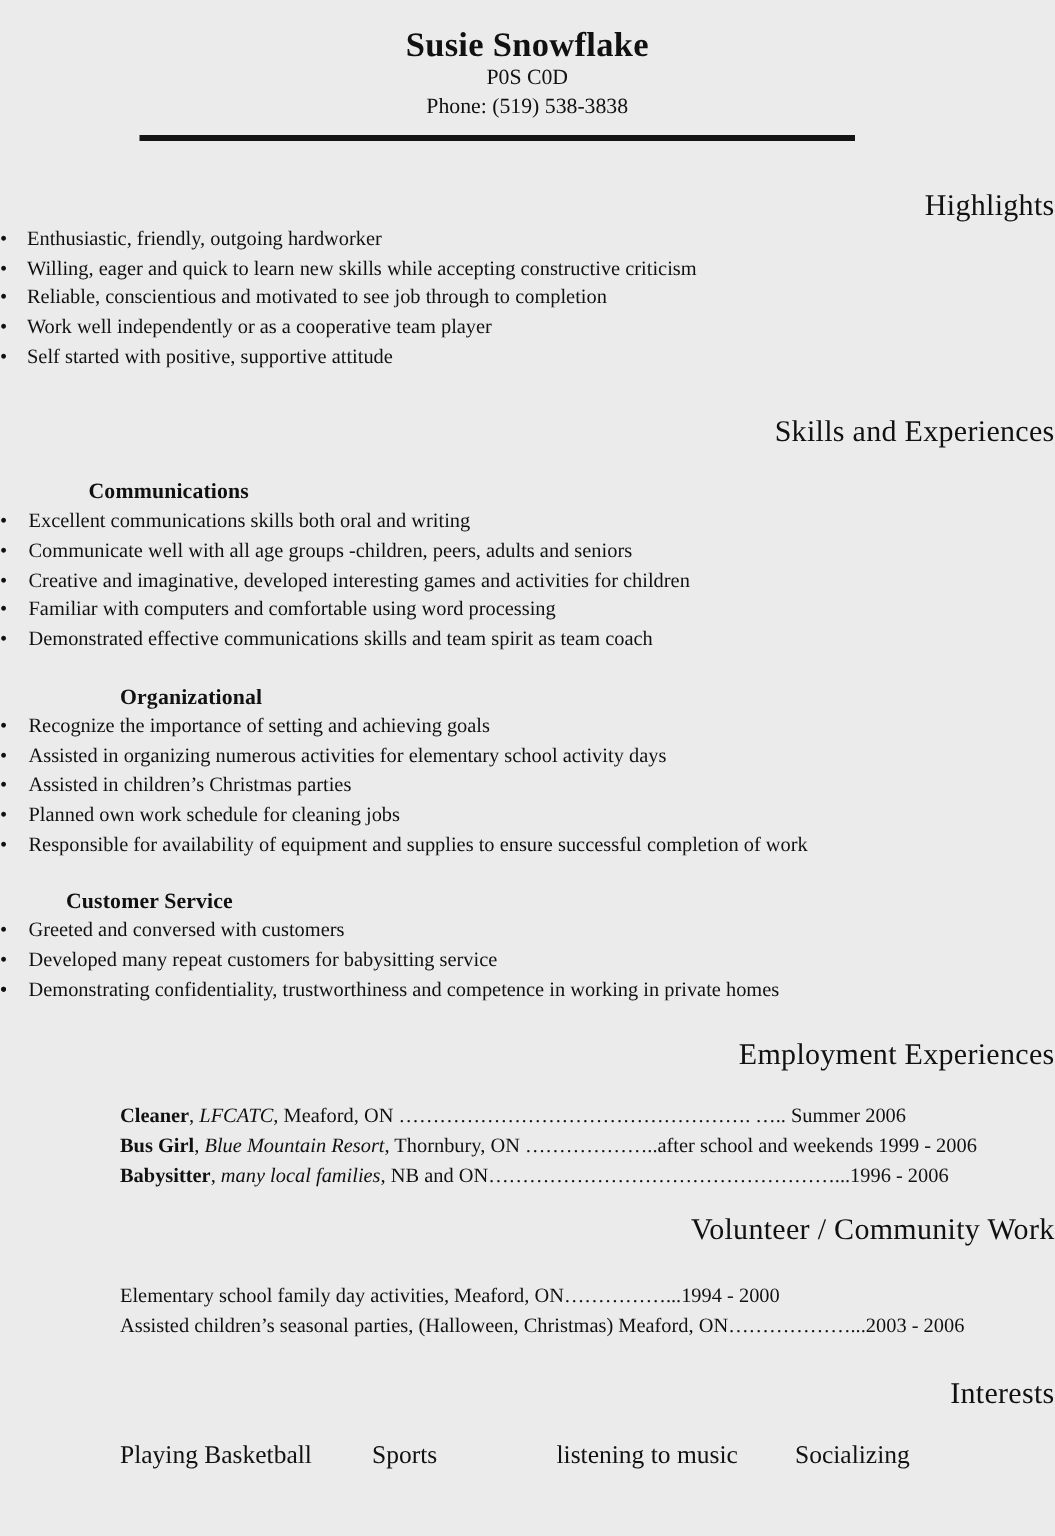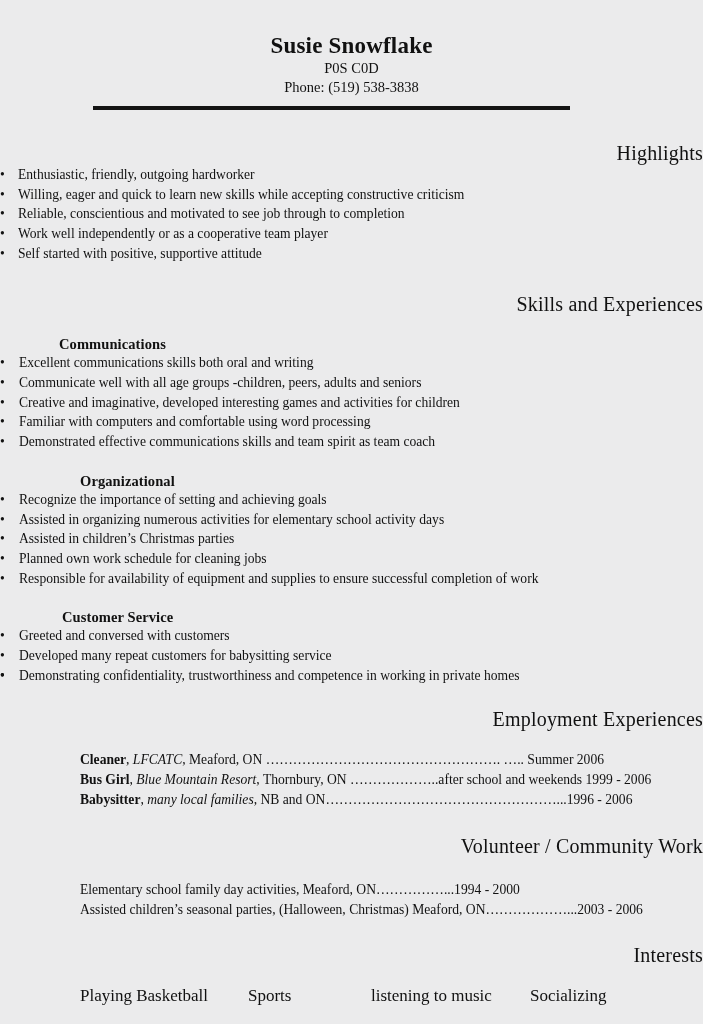--- a/index.html
+++ b/index.html
@@ -17,21 +17,21 @@
     position: relative;
   }
   .page {
     width: 703px;
     height: 1024px;
     position: relative;
     box-sizing: border-box;
   }
 
   
-  .hdr { text-align: center; padding-top: 32px; }
+  .hdr { text-align: center; padding-top: 16px; }
   .hdr-name {
     font-size: 23px;
     font-weight: bold;
     letter-spacing: 0.2px;
     line-height: 1.18;
   }
   .hdr-line {
     font-size: 14.5px;
     line-height: 1.30;
   }
@@ -101,21 +101,21 @@
   
   .sp-hl-head   { margin-top: 32px; }
   .sp-hl-list   { margin-top: 19px; }
   .sp-se-head   { margin-top: 30px; }
   .sp-comm-head { margin-top: 20px; }
   .sp-sub-list  { margin-top: 5px; }
   .sp-org-head  { margin-top: 21px; }
   .sp-cs-head   { margin-top: 21px; }
   .sp-ee-head   { margin-top: 23px; }
   .sp-ee-list   { margin-top: 19px; }
-  .sp-vol-head  { margin-top: 25px; }
+  .sp-vol-head  { margin-top: 15px; }
   .sp-vol-list  { margin-top: 22px; }
   .sp-int-head  { margin-top: 24px; }
   .sp-int-row   { margin-top: 19px; }
 </style>
 </head>
 <body>
 
 <div class="page">
 
   <div class="hdr">
@@ -147,21 +147,21 @@
 
   <div class="sub-h sp-org-head" style="margin-left:80px;">Organizational</div>
   <ul class="blist skills-list sp-sub-list">
     <li><span class="bdot">•</span><span>Recognize the importance of setting and achieving goals</span></li>
     <li><span class="bdot">•</span><span>Assisted in organizing numerous activities for elementary school activity days</span></li>
     <li><span class="bdot">•</span><span>Assisted in children’s Christmas parties</span></li>
     <li><span class="bdot">•</span><span>Planned own work schedule for cleaning jobs</span></li>
     <li><span class="bdot">•</span><span>Responsible for availability of  equipment and  supplies to ensure successful completion of work</span></li>
   </ul>
 
-  <div class="sub-h sp-cs-head" style="margin-left:62px;">Customer Service</div>
+  <div class="sub-h sp-cs-head" style="margin-left:44px;">Customer Service</div>
   <ul class="blist skills-list sp-sub-list">
     <li><span class="bdot">•</span><span>Greeted and conversed with customers</span></li>
     <li><span class="bdot">•</span><span>Developed many repeat customers for babysitting service</span></li>
     <li><span class="bdot">•</span></li>
     <li><span class="bdot">•</span><span>Demonstrating confidentiality, trustworthiness and competence in working in private homes</span></li>
   </ul>
 
   <div class="sec-h sp-ee-head">Employment Experiences</div>
   <div class="sp-ee-list">
     <div class="txt-line emp-line"><b class="jt">Cleaner</b><span>, </span><i class="emp">LFCATC</i><span>, Meaford, ON </span><span>…………………………………………….</span><span>      ….. Summer 2006</span></div>

